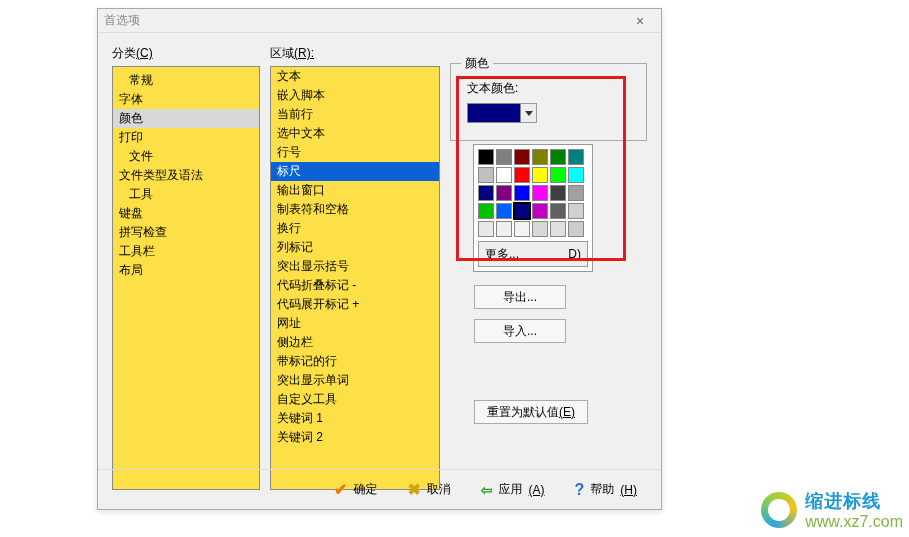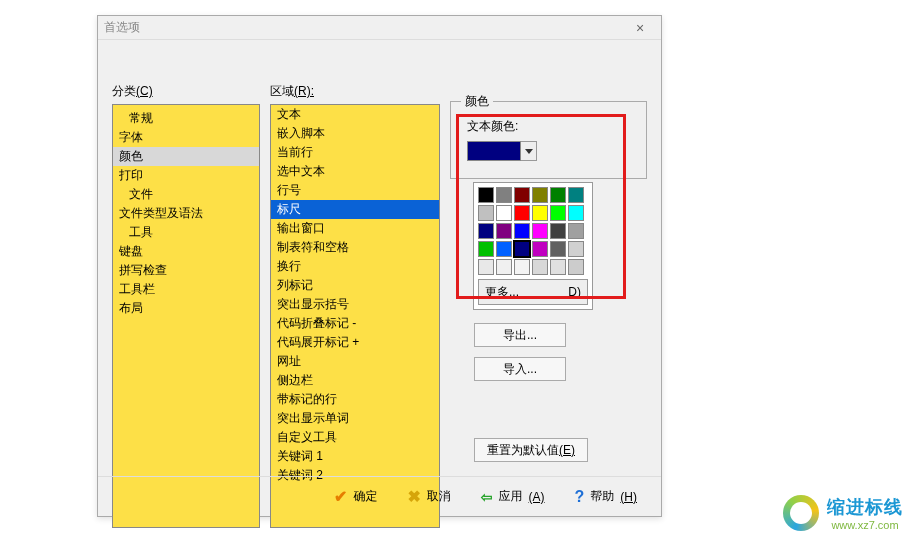--- a/index.html
+++ b/index.html
@@ -1,27 +1,27 @@
 <!DOCTYPE html>
 <html><head>
 <meta charset="utf-8">
 <style>
   * { box-sizing: border-box; margin: 0; padding: 0; }
   body { font-family: "Microsoft YaHei", sans-serif; font-size: 12px; background: #fff; position: relative; width: 909px; height: 537px; overflow: hidden; }
   .dialog {
-    position: absolute; left: 97px; top: 15px; width: 565px; height: 502px;
+    position: absolute; left: 97px; top: 8px; width: 565px; height: 502px;
     background: #f0f0f0; border: 1px solid #aaa;
     box-shadow: 0 2px 6px rgba(0,0,0,0.12);
   }
   .titlebar { height: 24px; display: flex; align-items: center; padding: 0 6px; color: #888; border-bottom: 1px solid #ddd; }
   .titlebar .spacer { flex: 1; }
   .titlebar .close { width: 30px; height: 20px; display: flex; align-items: center; justify-content: center; font-size: 14px; color: #666; }
   .body { padding: 12px 14px 0 14px; }
 
-  .cols { display: flex; gap: 10px; margin-top: 31px; }
+  .cols { display: flex; gap: 10px; }
   .col-cat { width: 148px; }
   .col-reg { width: 170px; }
   .col-right { flex: 1; position: relative; }
 
   .label { margin-bottom: 4px; display: block; }
   .underline { text-decoration: underline; }
 
   .treebox, .listbox {
     background: #fde047; border: 1px solid #888; height: 424px; overflow-y: auto;
   }
@@ -84,21 +84,21 @@
   .fbtn { display: flex; align-items: center; gap: 6px; padding: 2px 4px; }
   .icon-check { color: #e67e00; font-size: 16px; font-weight: bold; }
   .icon-x { color: #d6a50a; font-size: 16px; font-weight: bold; }
   .icon-left { color: #27a32b; font-size: 14px; font-weight: bold; }
   .icon-q { color: #1e6fd6; font-size: 16px; font-weight: bold; }
 
   .watermark { position: absolute; right: 6px; bottom: 6px; display: flex; align-items: center; gap: 8px; }
   .wm-logo { width: 36px; height: 36px; border-radius: 50%; background: conic-gradient(from 200deg, #2aa6e0, #8fd04a, #f3c318, #2aa6e0); position: relative; }
   .wm-logo::after { content: ""; position: absolute; inset: 7px; border-radius: 50%; background: #fff; }
   .wm-text .t1 { font-size: 18px; color: #1b97d4; font-weight: bold; letter-spacing: 1px; }
-  .wm-text .t2 { font-size: 11px; color: #7fb840; text-align: center; }
+  .wm-text .t2 { font-size: 16px; color: #7fb840; text-align: right; }
 </style>
 </head>
 <body>
 
 <div class="dialog">
   <div class="titlebar">
     <span>首选项</span>
     <span class="spacer"></span>
     <span class="close">×</span>
   </div>

